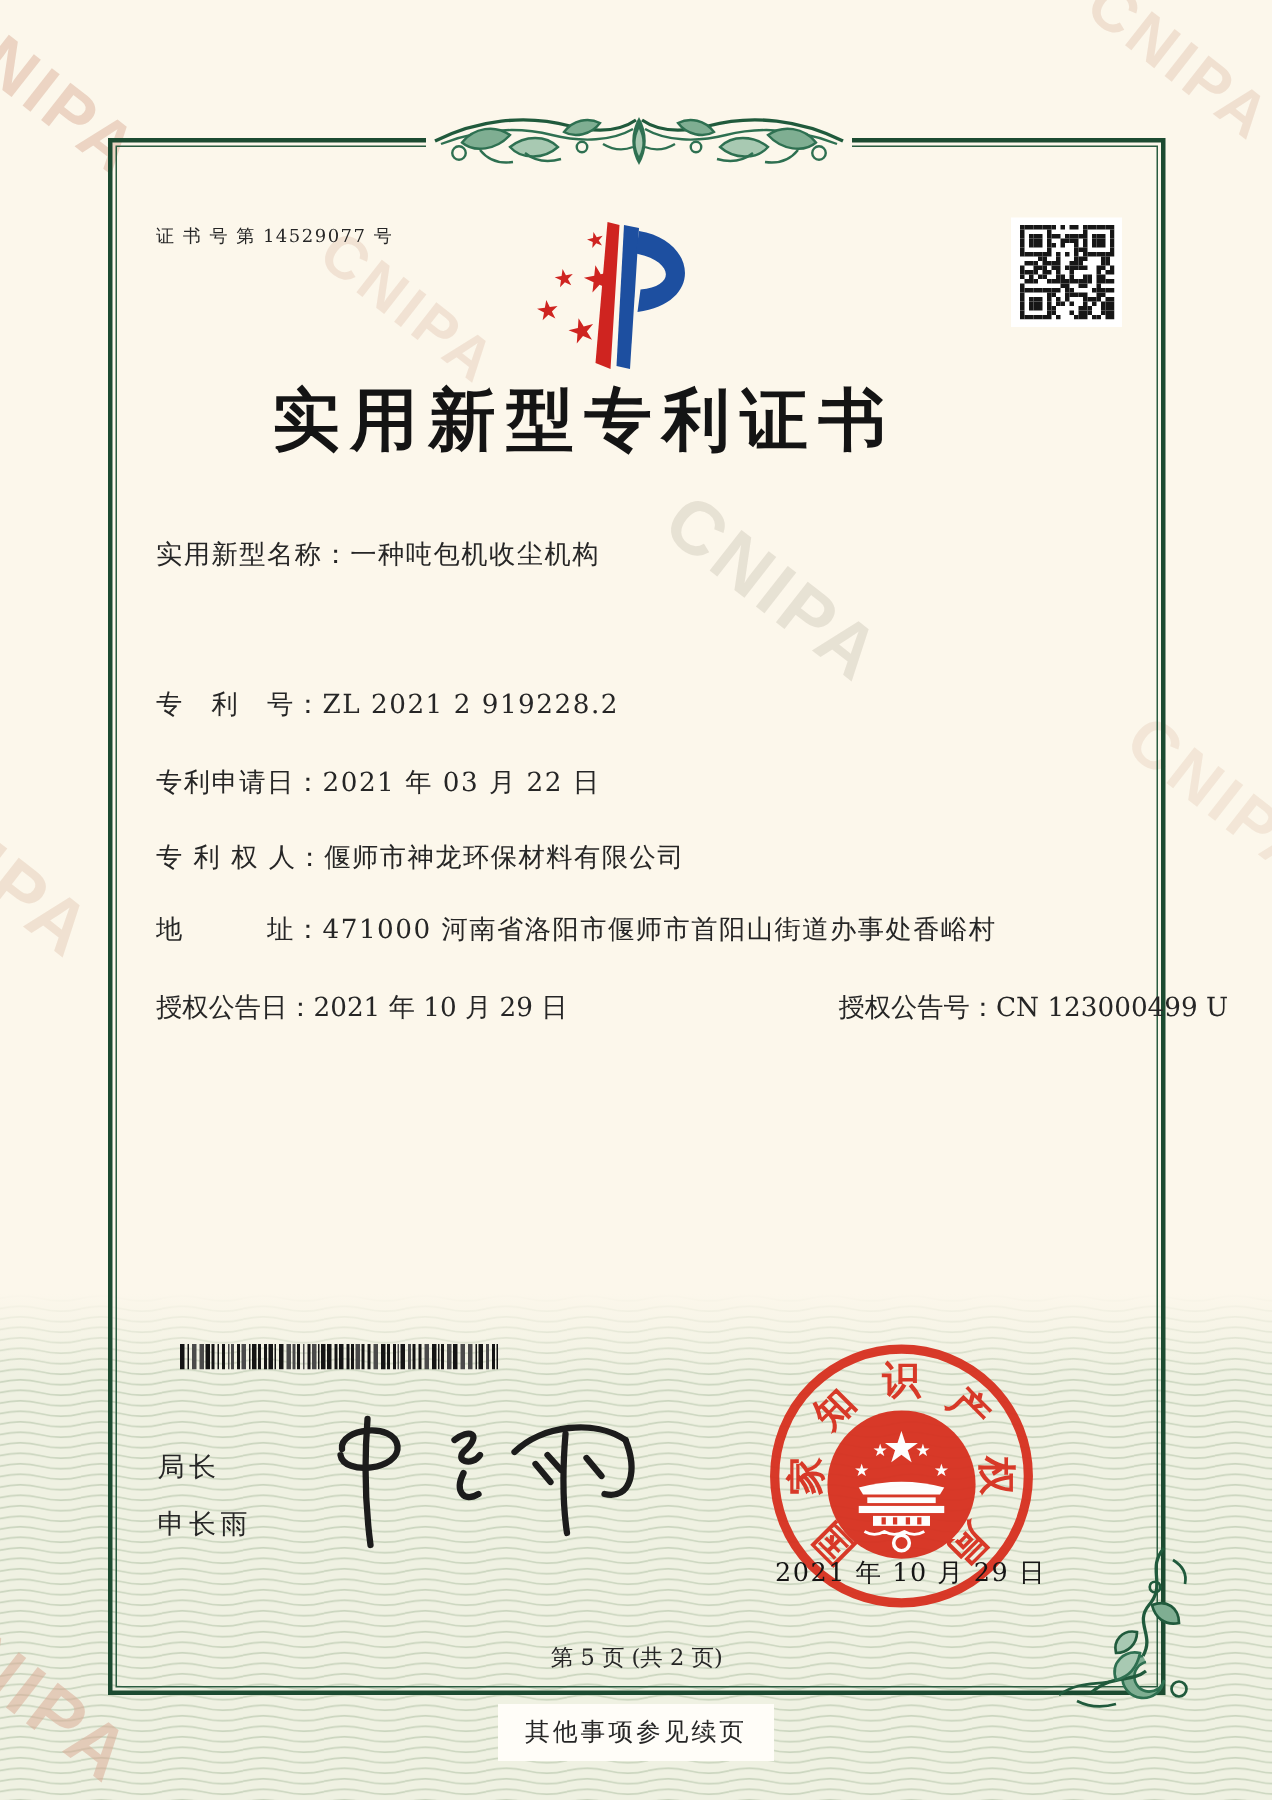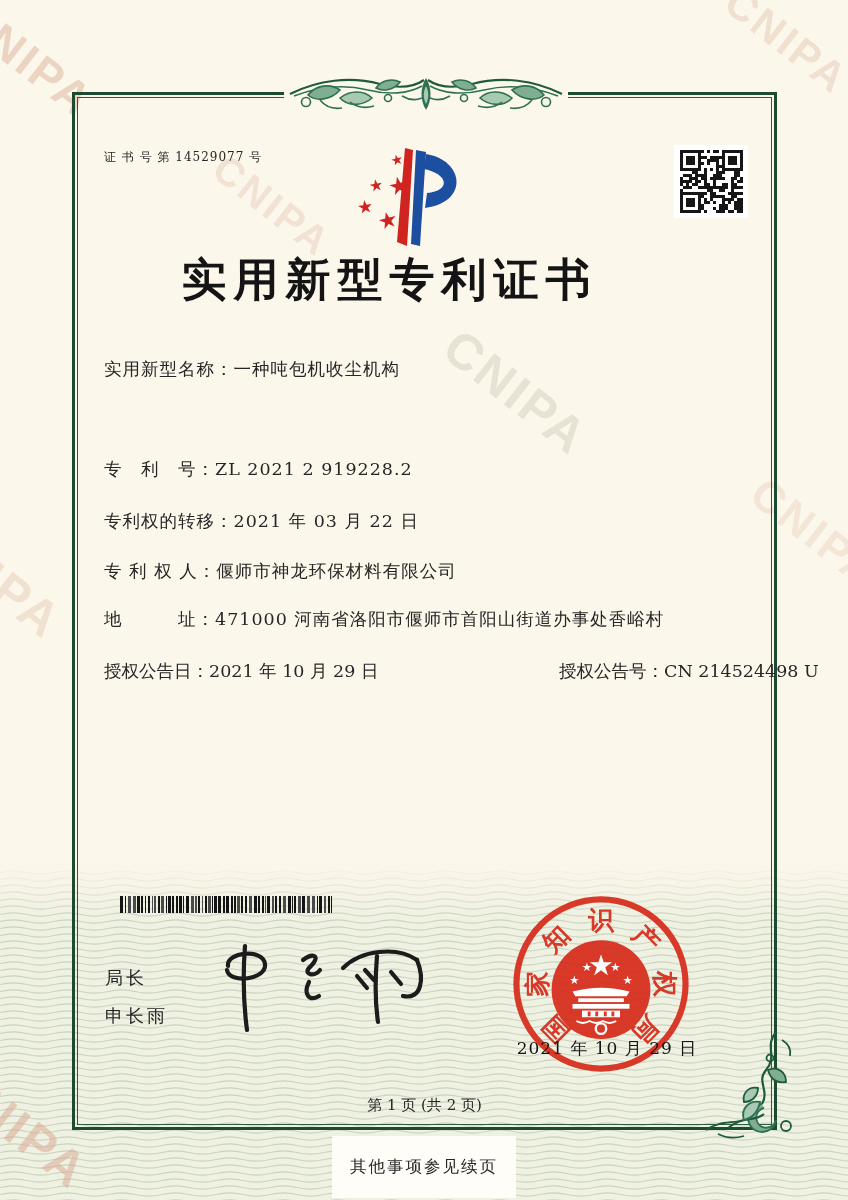--- a/index.html
+++ b/index.html
@@ -50,21 +50,21 @@
   #signer-title{left:105px;top:966px;font-size:18px;letter-spacing:3px;z-index:3;}
   #signer-name{left:105px;top:1004px;font-size:18px;letter-spacing:3px;z-index:3;}
   #signature{left:215px;top:938px;z-index:3;}
   
   #seal{left:506px;top:889px;z-index:4;}
   #seal-date{left:512px;top:1037px;width:190px;text-align:center;font-size:17px;
     letter-spacing:1px;color:#151515;z-index:5;}
   
   #page-number{left:72px;top:1096px;width:705px;text-align:center;font-size:15px;z-index:3;}
   #note-wrap{left:0;top:1136px;width:848px;display:flex;justify-content:center;z-index:3;}
-  #note-box{background:#fffdf8;padding:20px 18px;font-size:16.5px;letter-spacing:2px;}
+  #note-box{background:#fffdf8;padding:8px 18px;font-size:16.5px;letter-spacing:2px;}
   
   #ornament-top{left:284px;top:74px;z-index:3;}
   #ornament-corner{left:698px;top:1030px;z-index:3;}
 </style>
 </head>
 <body>
 
 <div id="stage">
 
   <svg id="waveband" class="abs" width="848" height="338" viewBox="0 0 848 338">
@@ -403,33 +403,33 @@
 
   <div id="title" class="abs">实用新型专利证书</div>
 
   <div class="frow" style="top:357px">
     <span class="flabel">实用新型名称：</span><span class="fvalue">一种吨包机收尘机构</span>
   </div>
   <div class="frow" style="top:457px">
     <span class="flabel">专　利　号：</span><span class="fvalue">ZL 2021 2 919228.2</span>
   </div>
   <div class="frow" style="top:509px">
-    <span class="flabel">专利权的转移：</span><span class="fvalue">2021 年 03 月 22 日</span>
+    <span class="flabel">专利申请日：</span><span class="fvalue">2021 年 03 月 22 日</span>
   </div>
   <div class="frow" style="top:559px">
     <span class="flabel">专 利 权 人：</span><span class="fvalue">偃师市神龙环保材料有限公司</span>
   </div>
   <div class="frow" style="top:607px">
     <span class="flabel">地　　　址：</span><span class="fvalue">471000 河南省洛阳市偃师市首阳山街道办事处香峪村</span>
   </div>
 
   <div class="frow" style="top:659px;width:650px">
     <span>授权公告日：</span><span>2021 年 10 月 29 日</span>
     <span id="grant-no">
-      <span>授权公告号：</span><span>CN 214524498 U</span>
+      <span>授权公告号：</span><span>CN 123000499 U</span>
     </span>
   </div>
 
   <div id="body-text" class="abs">
   </div>
 
   <svg id="barcode" class="abs" width="216" height="17" viewBox="0 0 216 17">
       <rect x="0" y="0" width="3" height="17" fill="#141414"></rect>
       <rect x="5" y="0" width="1" height="17" fill="#141414"></rect>
       <rect x="8" y="0" width="3" height="17" fill="#4a4a4a"></rect>
@@ -549,18 +549,18 @@
       <g fill="#d7301f">
         <rect x="-14" y="23" width="3" height="5"></rect>
         <rect x="-6" y="23" width="3" height="5"></rect>
         <rect x="3" y="23" width="3" height="5"></rect>
         <rect x="11" y="23" width="3" height="5"></rect>
       </g>
     </g>
   </svg>
   <div id="seal-date" class="abs">2021 年 10 月 29 日</div>
 
-  <div id="page-number" class="abs">第 1 页 (共 2 页)</div>
+  <div id="page-number" class="abs">第 5 页 (共 2 页)</div>
   <div id="note-wrap" class="abs">
     <span id="note-box">其他事项参见续页</span>
   </div>
 
 </div>
 
 </body></html>

